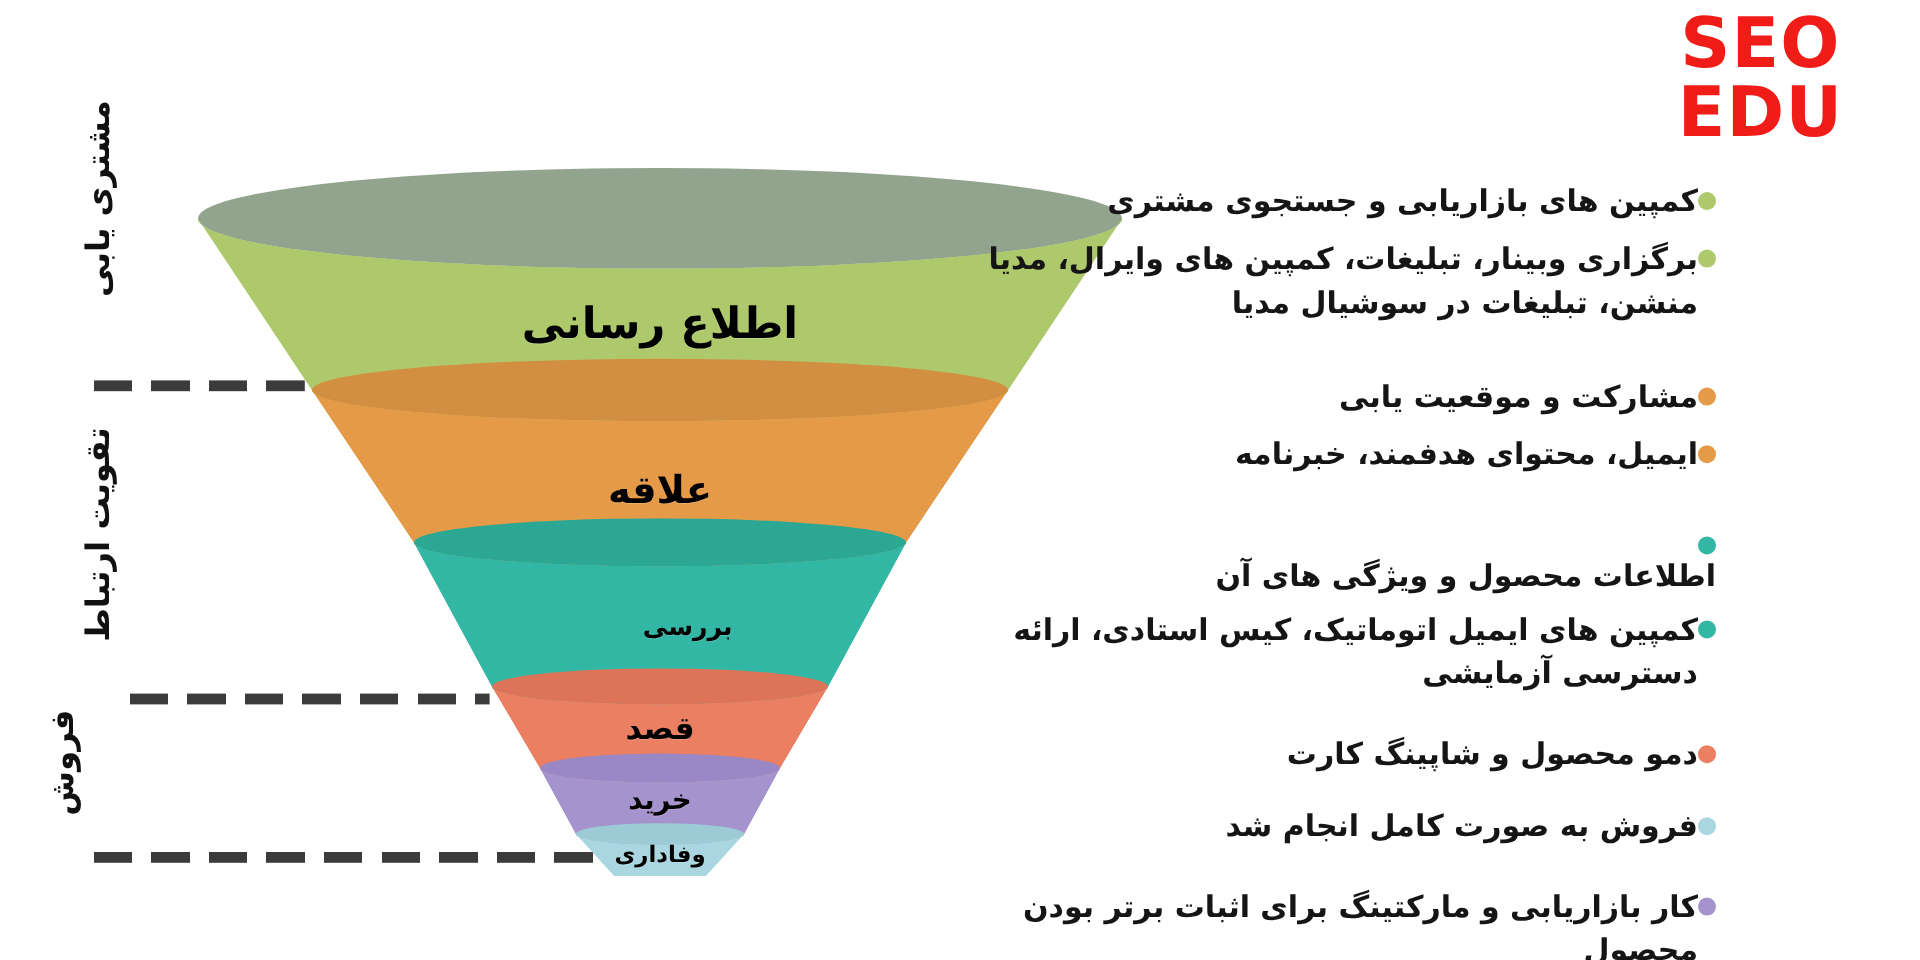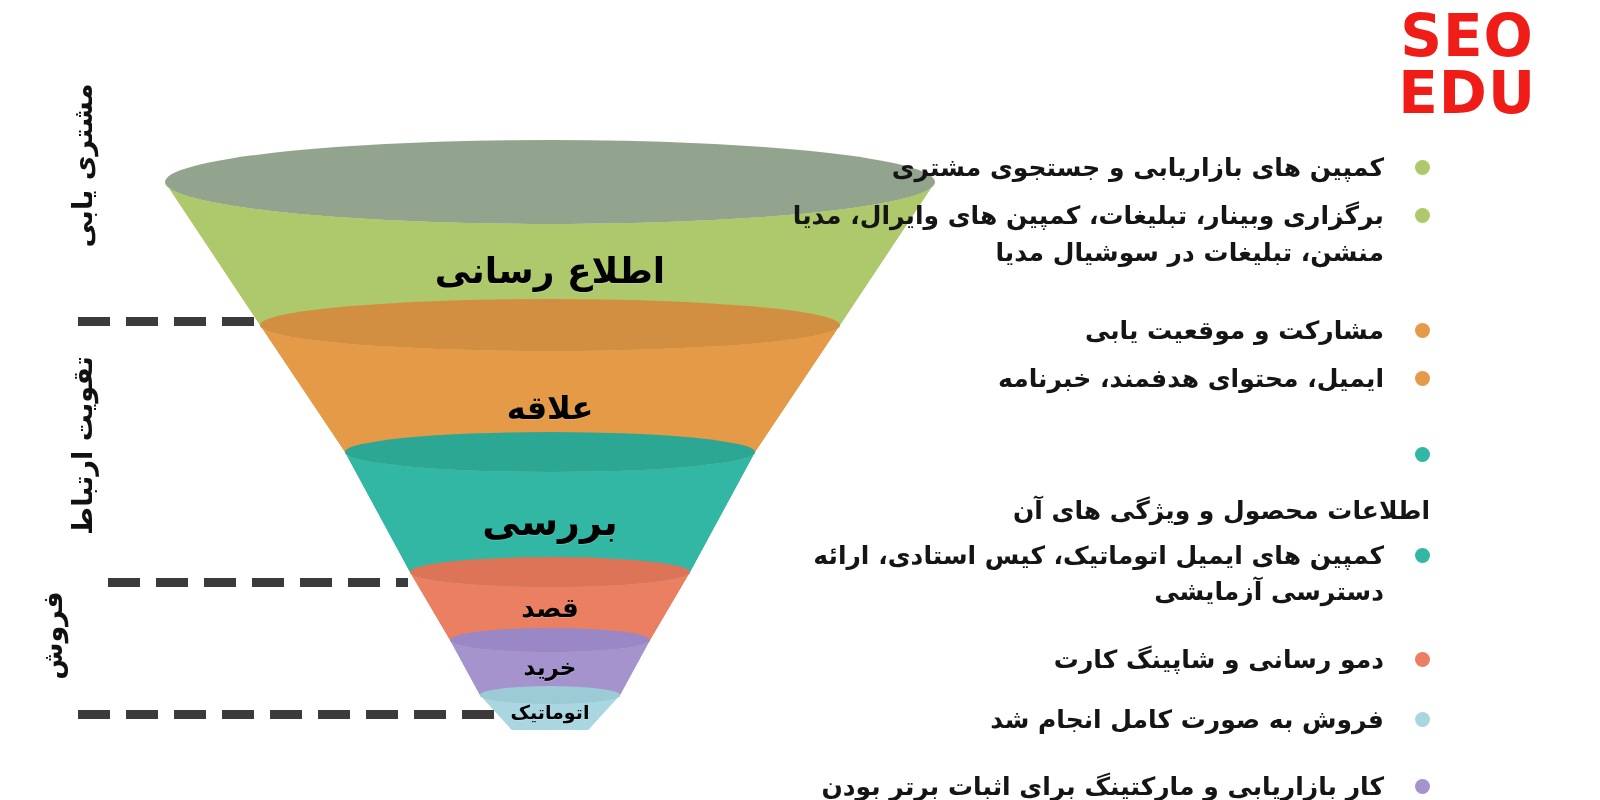--- a/index.html
+++ b/index.html
@@ -76,21 +76,21 @@
   #bullets{
     position:absolute;
     top:150px;right:170px;
     width:640px;
     direction:rtl;
   }
   .grp{margin-bottom:0;}
   .bullet{
     display:flex;
     align-items:flex-start;
-    gap:31px;
+    gap:0;
     direction:rtl;
   }
   .dot{
     flex:0 0 auto;
     width:15px;height:15px;
     border-radius:50%;
     margin-top:10px;
   }
   .btext{
     color:#151515;
@@ -137,24 +137,24 @@
         <path d="M 300 500 A 100 12 0 0 0 500 500 L 470 555 A 70 9 0 0 1 330 555 Z" fill="#a593ce"></path>
         <ellipse cx="400" cy="500" rx="100" ry="12" fill="#9a87c6"></ellipse>
         <path d="M 300 500 A 100 12 0 0 0 500 500 L 470 555 A 70 9 0 0 1 330 555 Z" fill="#a593ce"></path>
         <path d="M 330 555 A 70 9 0 0 0 470 555 L 438 590 A 38 7 0 0 1 362 590 Z" fill="#a9d6e0"></path>
         <ellipse cx="400" cy="555" rx="70" ry="9" fill="#9ccbd6"></ellipse>
         <path d="M 330 555 A 70 9 0 0 0 470 555 L 438 590 A 38 7 0 0 1 362 590 Z" fill="#a9d6e0"></path>
       </svg>
     <div id="slice-labels">
         <div class="slice-label" style="left: 400px; top: 130px; font-size: 36px;">اطلاع رسانی</div>
         <div class="slice-label" style="left: 400px; top: 268px; font-size: 32px;">علاقه</div>
-        <div class="slice-label" style="left: 400px; top: 382px; font-size: 38px;">بررسی</div>
+        <div class="slice-label" style="left: 423px; top: 382px; font-size: 21px;">بررسی</div>
         <div class="slice-label" style="left: 400px; top: 468px; font-size: 26px;">قصد</div>
         <div class="slice-label" style="left: 400px; top: 527px; font-size: 23px;">خرید</div>
-        <div class="slice-label" style="left: 400px; top: 572px; font-size: 19px;">اتوماتیک</div>
+        <div class="slice-label" style="left: 400px; top: 572px; font-size: 19px;">وفاداری</div>
       </div>
   </div>
 
   <div id="bullets">
       <div class="grp" style="margin-top: 0px;">
         <div class="bullet" style="margin-top: 0px;">
           <span class="dot" style="background: rgb(174, 201, 107);"></span>
           <span class="btext">کمپین های بازاریابی و جستجوی مشتری</span>
         </div>
         <div class="bullet" style="margin-top: 12px;">
@@ -178,21 +178,21 @@
           <span class="btext">اطلاعات محصول و ویژگی های آن</span>
         </div>
         <div class="bullet" style="margin-top: 8px;">
           <span class="dot" style="background: rgb(50, 183, 164);"></span>
           <span class="btext">کمپین های ایمیل اتوماتیک، کیس استادی، ارائه دسترسی آزمایشی</span>
         </div>
       </div>
       <div class="grp" style="margin-top: 32px;">
         <div class="bullet" style="margin-top: 0px;">
           <span class="dot" style="background: rgb(234, 127, 98);"></span>
-          <span class="btext">دمو رسانی و شاپینگ کارت</span>
+          <span class="btext">دمو محصول و شاپینگ کارت</span>
         </div>
       </div>
       <div class="grp" style="margin-top: 24px;">
         <div class="bullet" style="margin-top: 0px;">
           <span class="dot" style="background: rgb(169, 214, 224);"></span>
           <span class="btext">فروش به صورت کامل انجام شد</span>
         </div>
       </div>
       <div class="grp" style="margin-top: 30px;">
         <div class="bullet" style="margin-top: 0px;">

